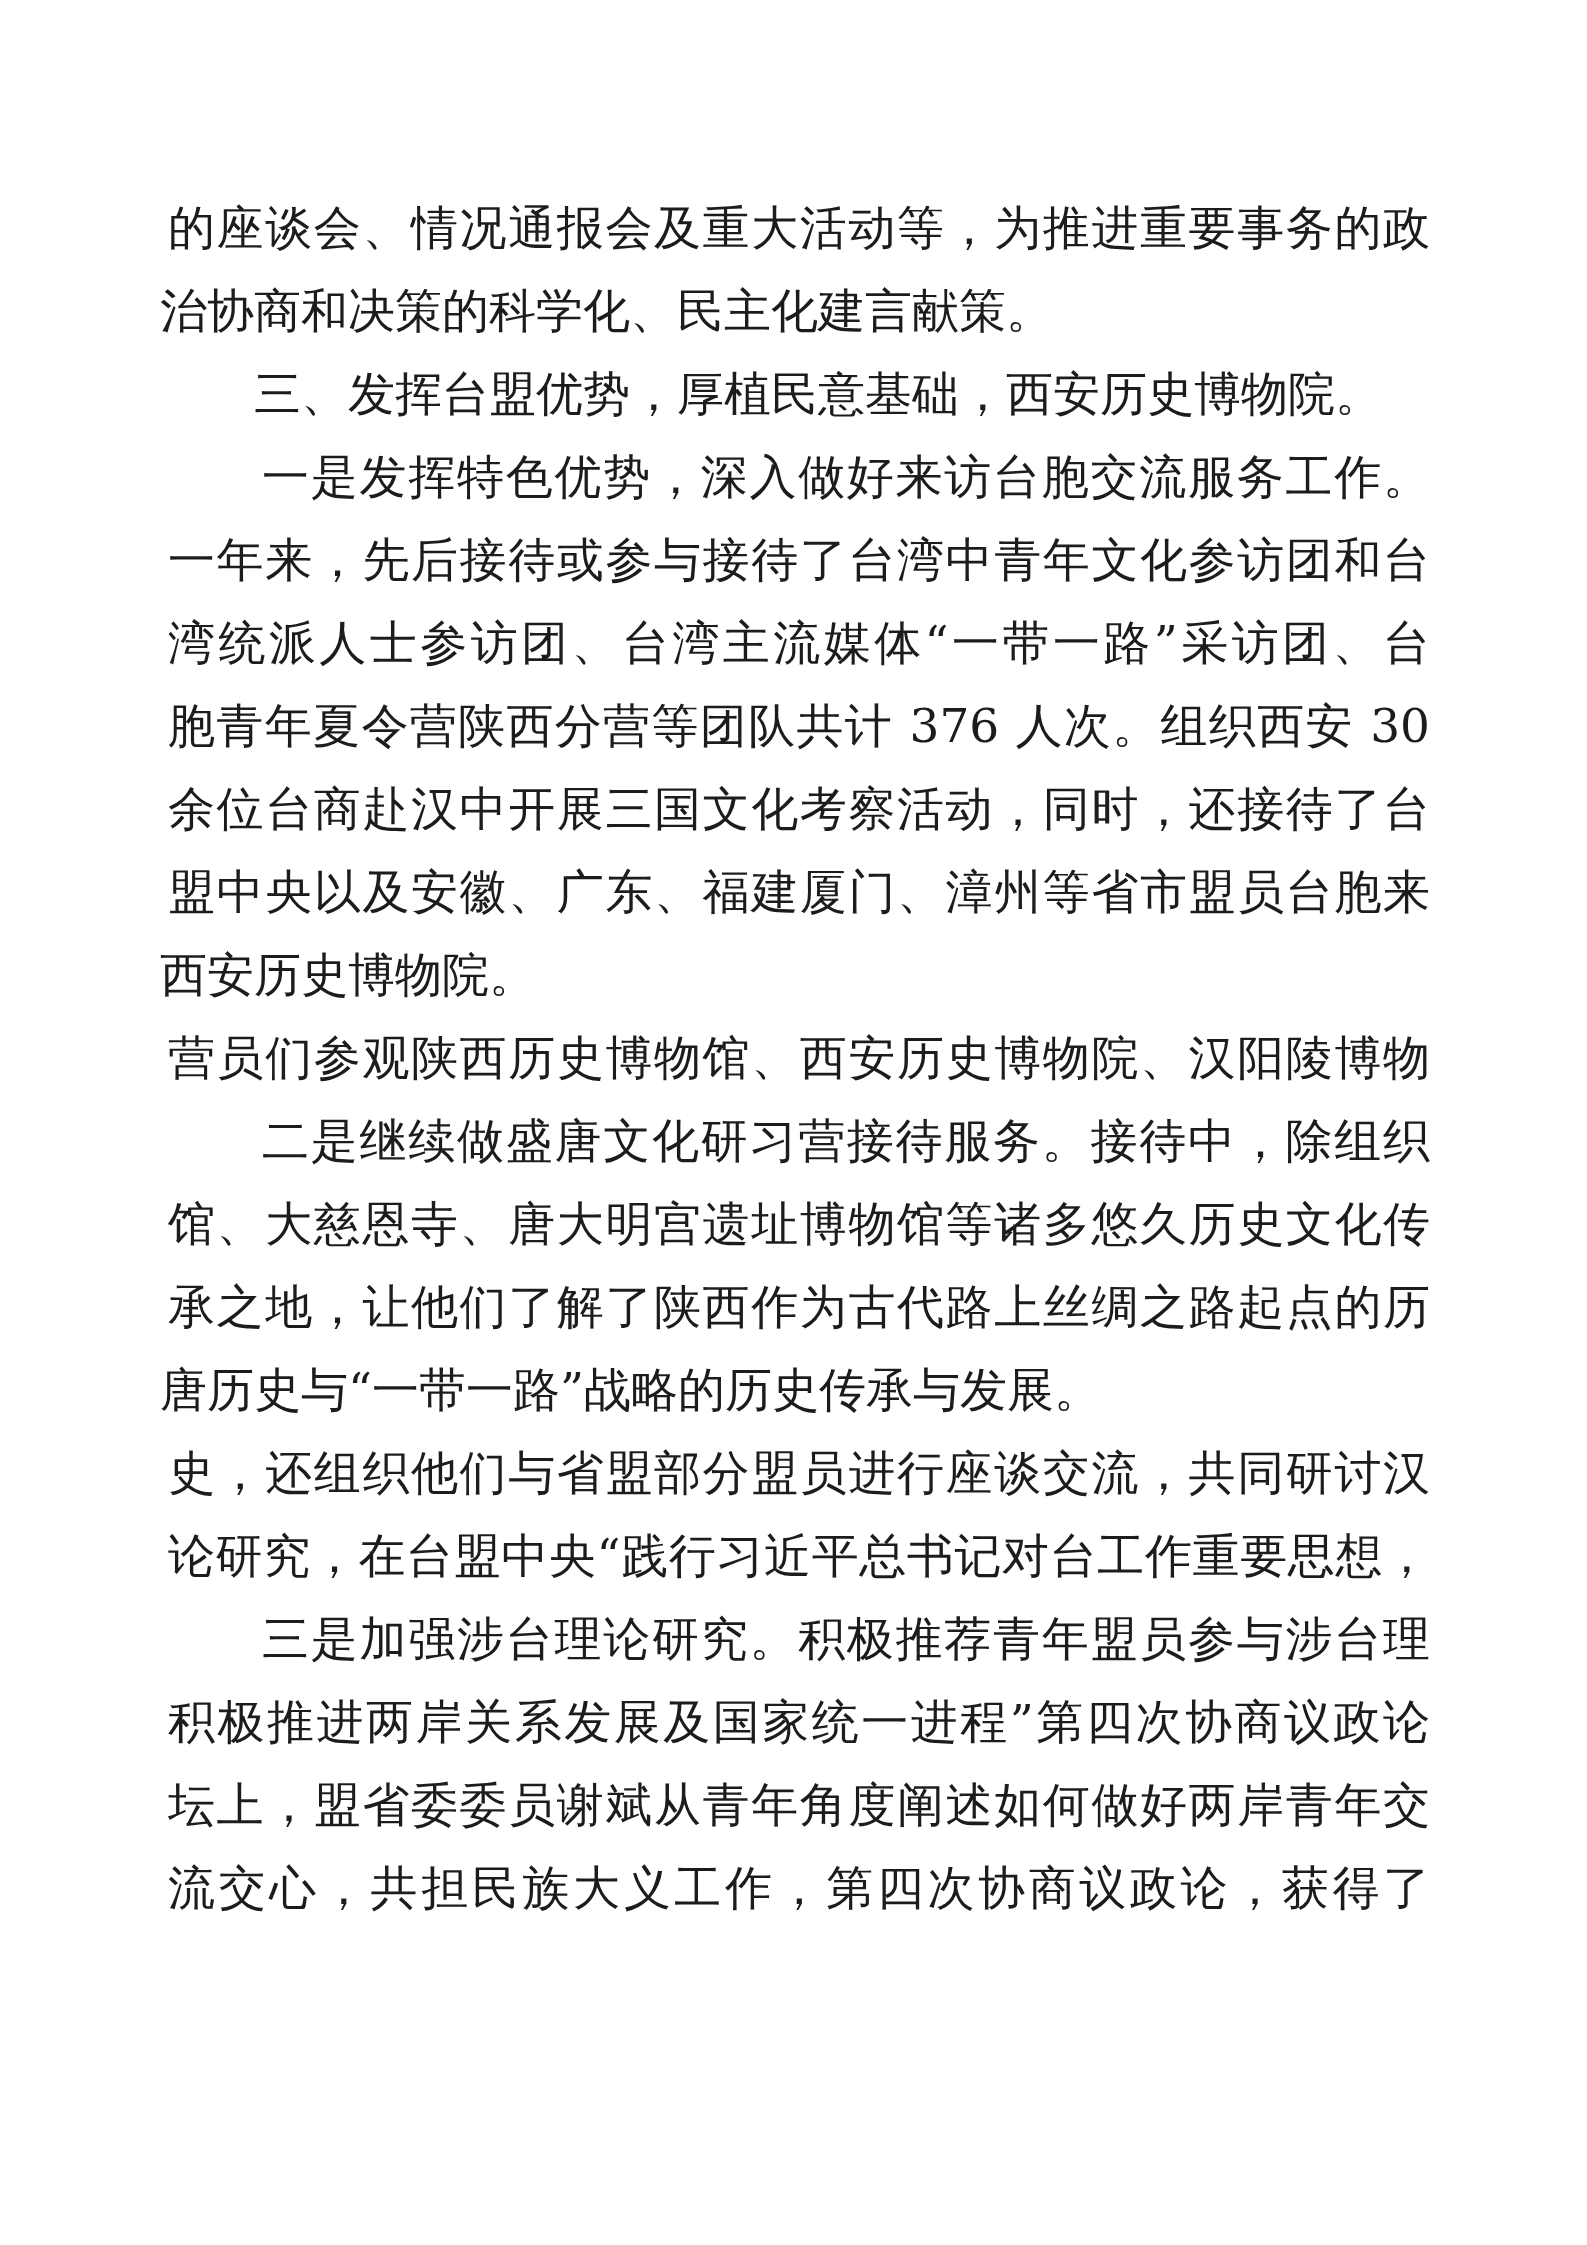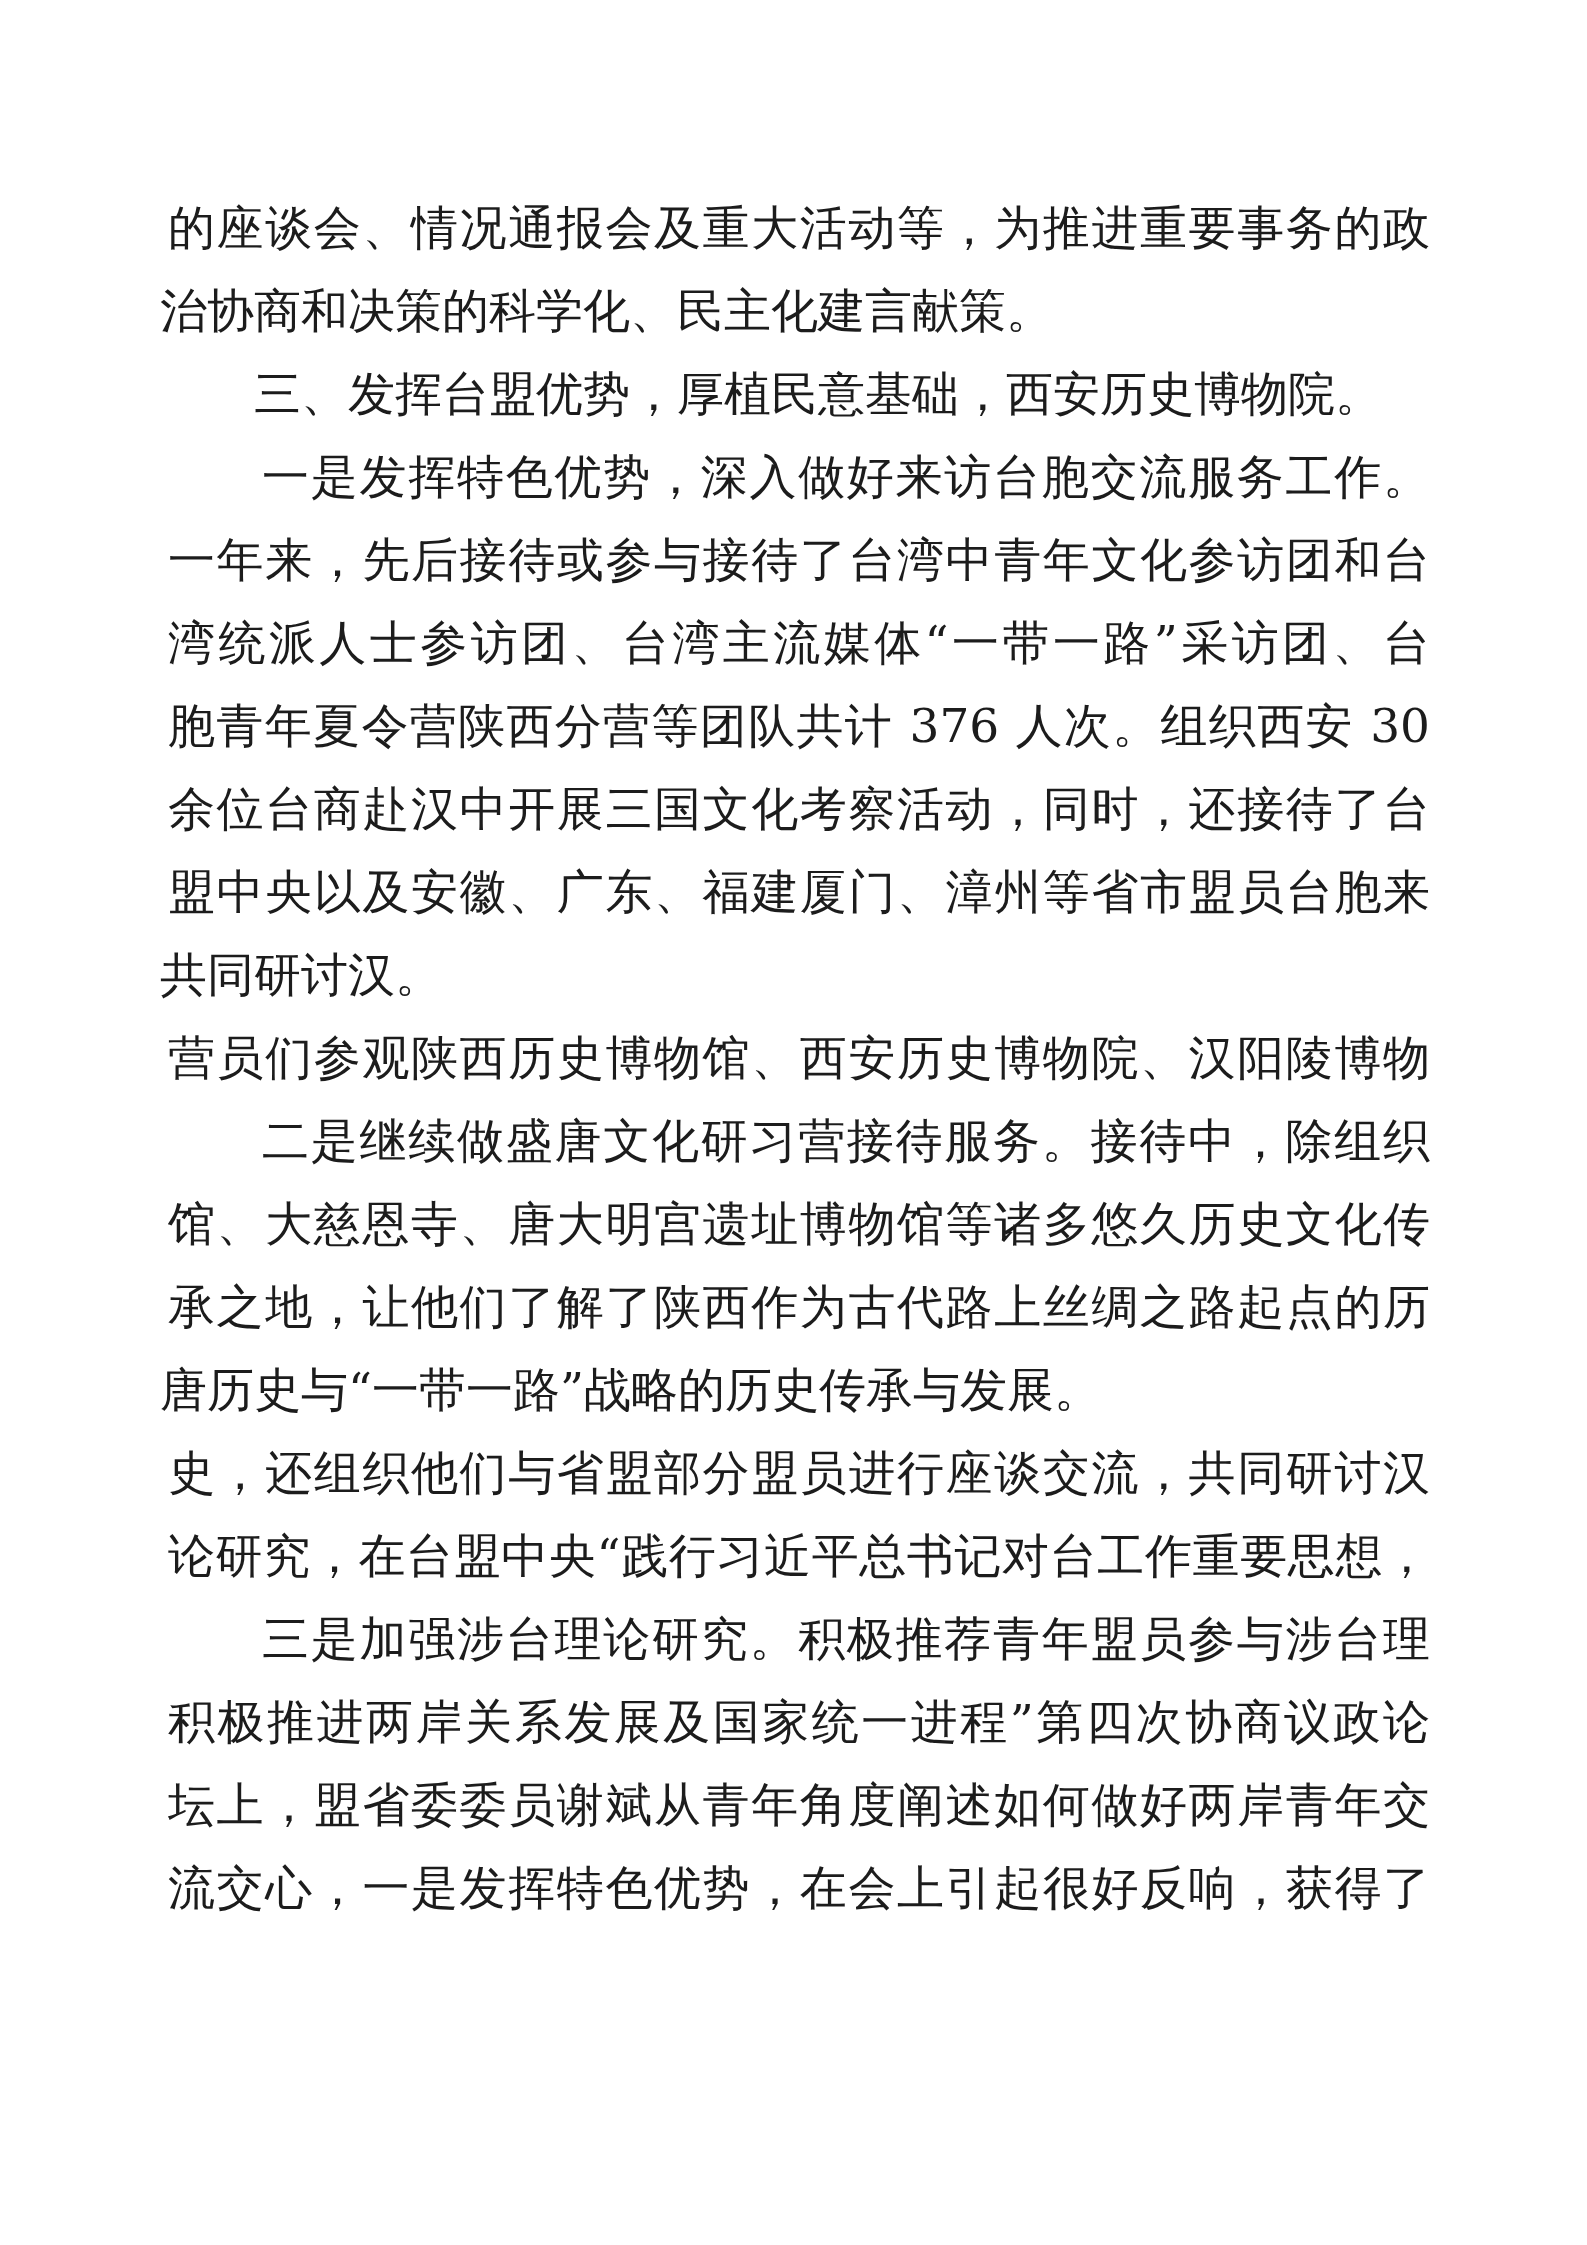--- a/index.html
+++ b/index.html
@@ -47,26 +47,26 @@
   <div class="doc-body">
       <div class="line fill">的座谈会、情况通报会及重大活动等，为推进重要事务的政</div>
       <div class="line">治协商和决策的科学化、民主化建言献策。</div>
       <div class="line indent">三、发挥台盟优势，厚植民意基础，西安历史博物院。</div>
       <div class="line indent fill">一是发挥特色优势，深入做好来访台胞交流服务工作。</div>
       <div class="line fill">一年来，先后接待或参与接待了台湾中青年文化参访团和台</div>
       <div class="line fill">湾统派人士参访团、台湾主流媒体“一带一路”采访团、台</div>
       <div class="line fill">胞青年夏令营陕西分营等团队共计 376 人次。组织西安 30</div>
       <div class="line fill">余位台商赴汉中开展三国文化考察活动，同时，还接待了台</div>
       <div class="line fill">盟中央以及安徽、广东、福建厦门、漳州等省市盟员台胞来</div>
-      <div class="line">共同研讨汉。</div>
+      <div class="line">西安历史博物院。</div>
       <div class="line fill">营员们参观陕西历史博物馆、西安历史博物院、汉阳陵博物</div>
       <div class="line indent fill">二是继续做盛唐文化研习营接待服务。接待中，除组织</div>
       <div class="line fill">馆、大慈恩寺、唐大明宫遗址博物馆等诸多悠久历史文化传</div>
       <div class="line fill">承之地，让他们了解了陕西作为古代路上丝绸之路起点的历</div>
       <div class="line">唐历史与“一带一路”战略的历史传承与发展。</div>
       <div class="line fill">史，还组织他们与省盟部分盟员进行座谈交流，共同研讨汉</div>
       <div class="line fill">论研究，在台盟中央“践行习近平总书记对台工作重要思想，</div>
       <div class="line indent fill">三是加强涉台理论研究。积极推荐青年盟员参与涉台理</div>
       <div class="line fill">积极推进两岸关系发展及国家统一进程”第四次协商议政论</div>
       <div class="line fill">坛上，盟省委委员谢斌从青年角度阐述如何做好两岸青年交</div>
-      <div class="line fill">流交心，一是发挥特色优势，在会上引起很好反响，获得了</div>
+      <div class="line fill">流交心，共担民族大义工作，第四次协商议政论，获得了</div>
     </div>
 </div>
 
 </body></html>

